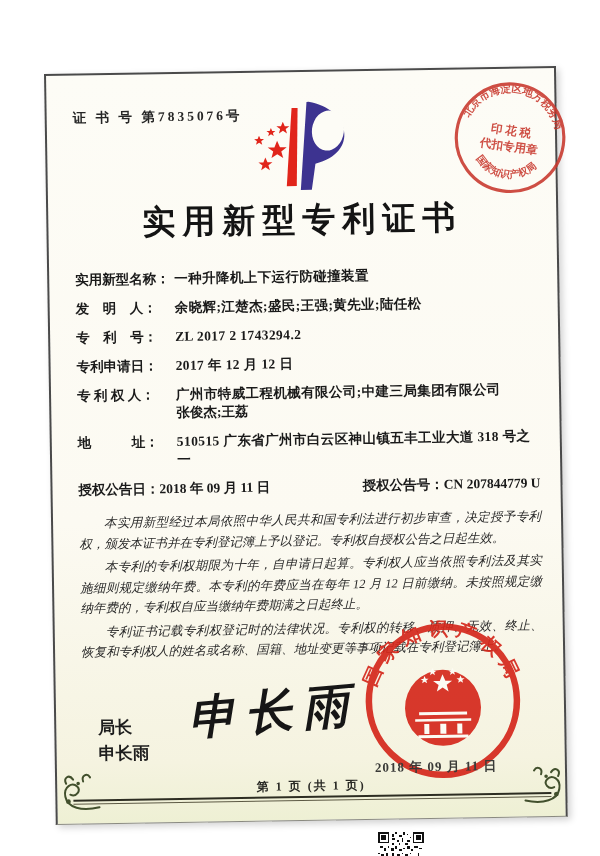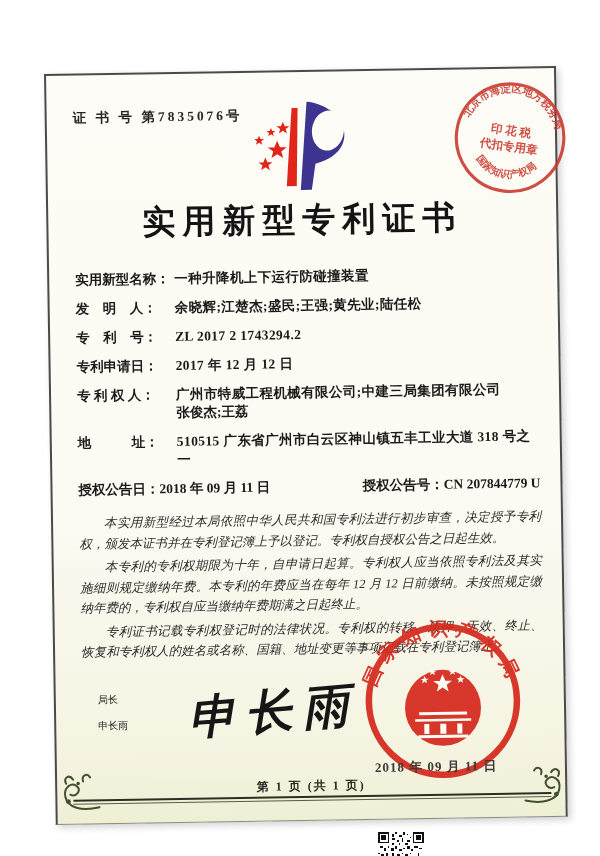--- a/index.html
+++ b/index.html
@@ -20,21 +20,21 @@
          font-size:33px;font-weight:700;letter-spacing:7px;color:#141414;}
   .content{position:absolute;left:26px;top:196px;width:462px;color:#1a1a1a;}
   .f-row{font-size:13.5px;font-weight:700;line-height:18px;margin-bottom:11px;}
   .f-label{display:inline-block;width:99px;white-space:pre;vertical-align:top;}
   .f-value{display:inline-block;width:358px;vertical-align:top;letter-spacing:.4px;}
   .grant-row{display:flex;font-size:13.5px;font-weight:700;line-height:18px;margin:2px 0 14px 0;}
   .grant-right{margin-left:auto;}
   .body-text{margin-top:4px;}
   .body-text p{margin:0 0 3px 0;font-size:12.5px;line-height:20.5px;color:#2a2a2a;
                text-align:justify;text-indent:2em;font-style:italic;}
-  .sign-block{position:absolute;left:42px;top:612px;font-size:10px;font-weight:400;
+  .sign-block{position:absolute;left:42px;top:640px;font-size:17px;font-weight:700;
               line-height:26px;color:#1d1d1d;}
   .signature{position:absolute;left:132px;top:608px;font-size:47px;font-weight:700;
              font-style:italic;letter-spacing:10px;color:#161616;transform:rotate(-4deg);
              font-family:"DejaVu Serif","Liberation Serif",serif;}
   .seal{position:absolute;left:306px;top:550px;width:162px;height:162px;opacity:.92;}
   .seal-date{position:absolute;left:318px;top:688px;font-size:13px;font-weight:700;
              letter-spacing:1px;color:#3a3a38;}
   .page-info{position:absolute;left:0;top:706px;width:100%;text-align:center;
              font-size:12px;font-weight:700;letter-spacing:2px;color:#2b2b26;}
   .bottom-rule{position:absolute;left:16px;right:14px;top:724px;}

